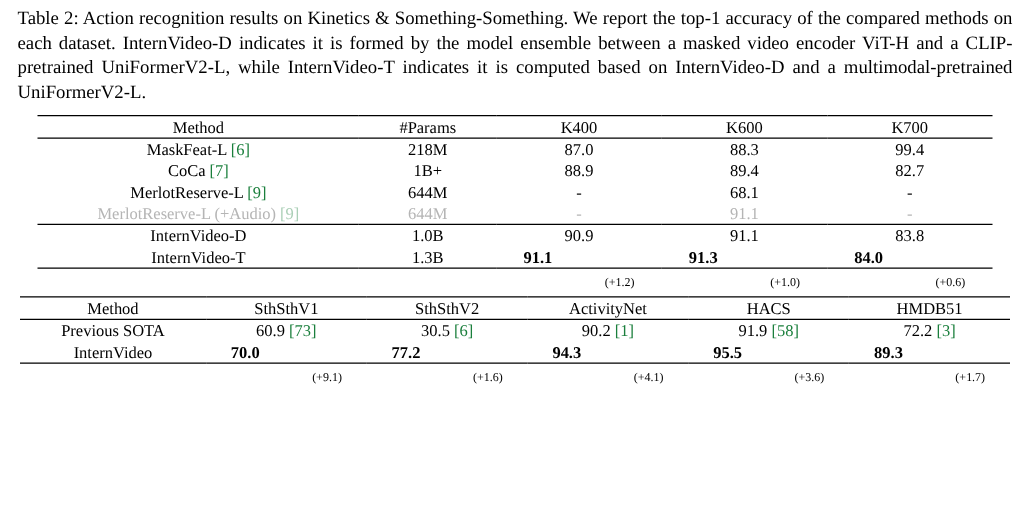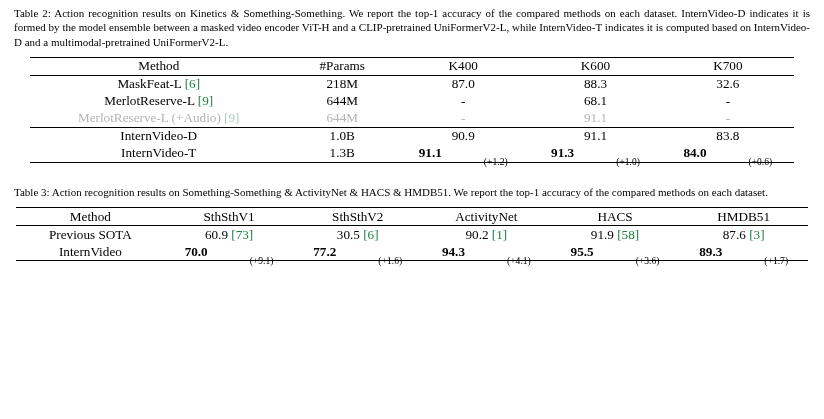--- a/index.html
+++ b/index.html
@@ -16,21 +16,21 @@
     overflow: hidden;
   }
   .page {
     position: relative;
     width: 824px;
     height: 419px;
     padding: 6px 14px 0 14px;
     box-sizing: border-box;
   }
   .caption {
-    font-size: 11px;
+    font-size: 15px;
     line-height: 1.30;
     text-align: justify;
     margin: 0 0 8px 0;
   }
   .caption .lbl { }
   table.tbl {
     border-collapse: collapse;
     width: 100%;
     font-size: 13.2px;
   }
@@ -48,21 +48,21 @@
   .pad-bot td { padding-bottom: 2px; }
   .hdr td { padding-top: 3px; padding-bottom: 3px; }
   .cite { color: #1a7f3c; }
   .faded { color: #b5b5b5; margin-top: 20px; }
   .faded .cite { color: #aacfb6; }
   .bold { font-weight: bold; }
   .sub {
     font-size: 9.6px;
     vertical-align: baseline;
     position: relative;
-    top: 8px;
+    top: 19px;
     margin-left: 42px;
   }
   .spacer { height: 22px; }
   .tbl-wrap { padding: 0 16px; box-sizing: border-box; }
   .tbl3-wrap { padding: 0 2px; box-sizing: border-box; }
   .c-method { width: 270px; }
   .c-params { width: 118px; }
   .c-k { width: 138px; }
   .c3-method { width: 148px; }
   .c3-col { width: 128px; }
@@ -83,23 +83,30 @@
           <td class="c-k">K400</td>
           <td class="c-k">K600</td>
           <td class="c-k">K700</td>
         </tr>
 
         <tr class="rule-mid pad-top">
           <td><span>MaskFeat-L</span> <span class="cite">[6]</span></td>
           <td>218M</td>
           <td>87.0</td>
           <td>88.3</td>
-          <td>32.6</td>
+          <td>99.4</td>
         </tr>
 
+        <tr>
+          <td><span>CoCa</span> <span class="cite">[7]</span></td>
+          <td>1B+</td>
+          <td>88.9</td>
+          <td>89.4</td>
+          <td>82.7</td>
+        </tr>
 
 
         <tr>
           <td><span>MerlotReserve-L</span> <span class="cite">[9]</span></td>
           <td>644M</td>
           <td>-</td>
           <td>68.1</td>
           <td>-</td>
         </tr>
 
@@ -125,41 +132,40 @@
           <td><span class="bold">91.1</span><span class="sub">(+1.2)</span></td>
           <td><span class="bold">91.3</span><span class="sub">(+1.0)</span></td>
           <td><span class="bold">84.0</span><span class="sub">(+0.6)</span></td>
         </tr>
       </tbody>
     </table>
   </div>
 
   <div class="spacer"></div>
 
-  <p class="caption"><span class="lbl">Table 3:</span><span> Action recognition results on Something-Something &amp; ActivityNet &amp; HACS &amp; HMDB51. We report the top-1 accuracy of the compared methods on each dataset.</span></p>
 
   <div class="tbl3-wrap">
     <table class="tbl">
       <tbody>
         <tr class="rule-top hdr">
           <td class="c3-method">Method</td>
           <td class="c3-col">SthSthV1</td>
           <td class="c3-col">SthSthV2</td>
           <td class="c3-col">ActivityNet</td>
           <td class="c3-col">HACS</td>
           <td class="c3-col">HMDB51</td>
         </tr>
 
         <tr class="rule-mid pad-top">
           <td>Previous SOTA</td>
           <td><span>60.9</span> <span class="cite">[73]</span></td>
           <td><span>30.5</span> <span class="cite">[6]</span></td>
           <td><span>90.2</span> <span class="cite">[1]</span></td>
           <td><span>91.9</span> <span class="cite">[58]</span></td>
-          <td><span>87.6</span> <span class="cite">[3]</span></td>
+          <td><span>72.2</span> <span class="cite">[3]</span></td>
         </tr>
 
         <tr class="rule-bot pad-bot">
           <td>InternVideo</td>
           <td><span class="bold">70.0</span><span class="sub">(+9.1)</span></td>
           <td><span class="bold">77.2</span><span class="sub">(+1.6)</span></td>
           <td><span class="bold">94.3</span><span class="sub">(+4.1)</span></td>
           <td><span class="bold">95.5</span><span class="sub">(+3.6)</span></td>
           <td><span class="bold">89.3</span><span class="sub">(+1.7)</span></td>
         </tr>

